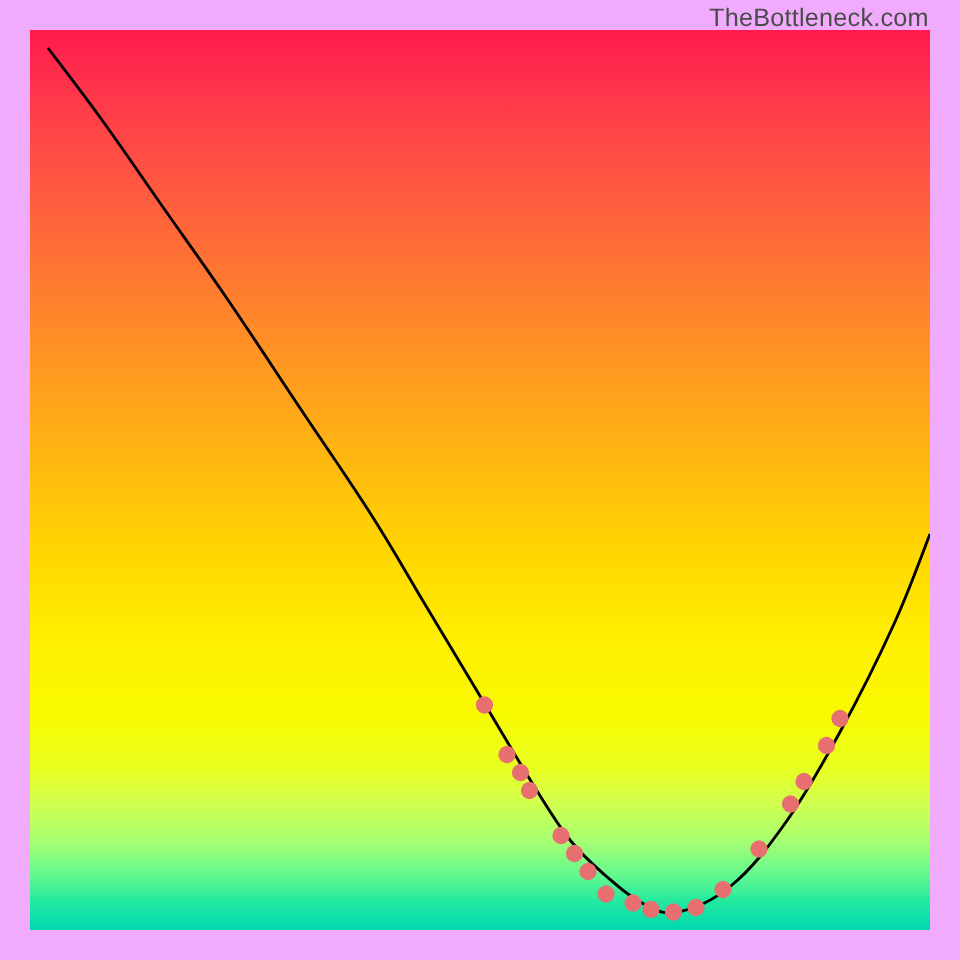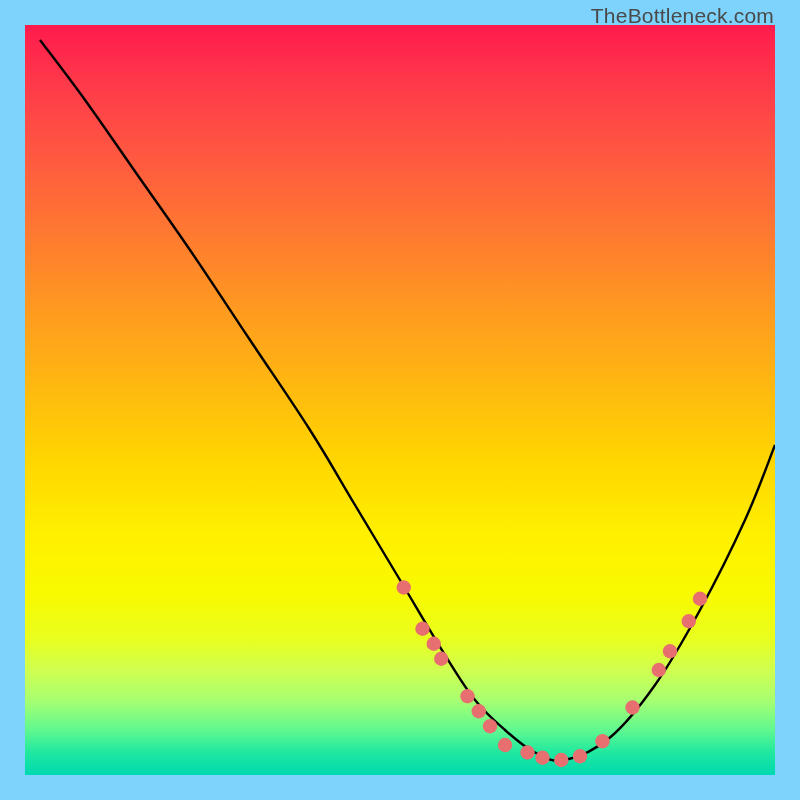--- a/index.html
+++ b/index.html
@@ -8,21 +8,21 @@
     width: 800px;
     height: 800px;
     background: #000000;
     overflow: hidden;
     font-family: Arial, Helvetica, sans-serif;
   }
   .frame {
     position: relative;
     width: 800px;
     height: 800px;
-    background: #7dd3fc;
+    background: #f0abfc;
   }
   .plot {
     position: absolute;
     left: 25px;
     top: 25px;
     width: 750px;
     height: 750px;
     background: linear-gradient(to bottom,
       #ff1a4d 0%,
       #ff3a4a 8%,

